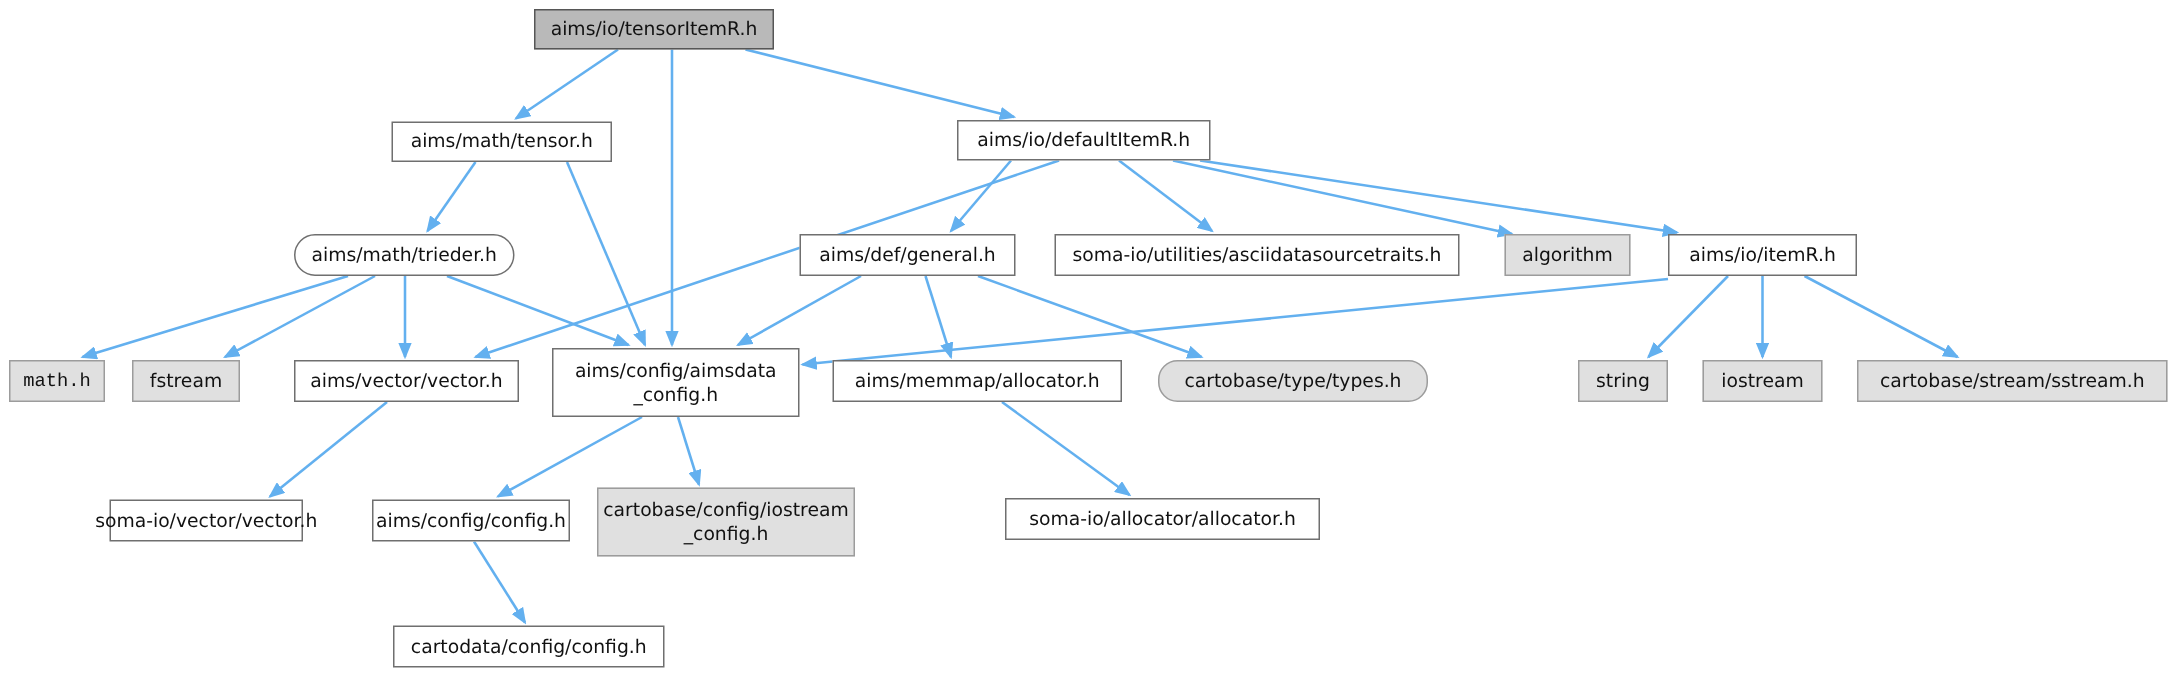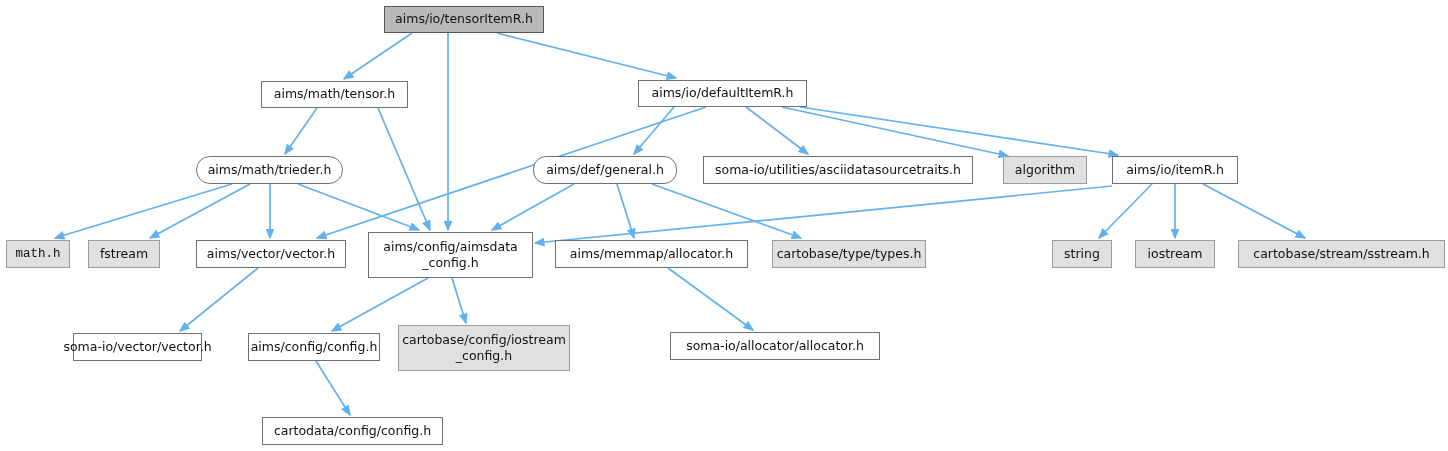--- a/index.html
+++ b/index.html
@@ -59,35 +59,35 @@
         <line x1="1175" y1="184" x2="1175" y2="238" stroke="#63b0ef" stroke-width="1.7" marker-end="url(#arrow)"></line>
         <line x1="1203" y1="184" x2="1305" y2="238" stroke="#63b0ef" stroke-width="1.7" marker-end="url(#arrow)"></line>
         <line x1="258" y1="268" x2="180" y2="331" stroke="#63b0ef" stroke-width="1.7" marker-end="url(#arrow)"></line>
         <line x1="428" y1="278" x2="332" y2="331" stroke="#63b0ef" stroke-width="1.7" marker-end="url(#arrow)"></line>
         <line x1="452" y1="278" x2="466" y2="323" stroke="#63b0ef" stroke-width="1.7" marker-end="url(#arrow)"></line>
         <line x1="668" y1="268" x2="753" y2="330" stroke="#63b0ef" stroke-width="1.7" marker-end="url(#arrow)"></line>
         <line x1="316" y1="361" x2="350" y2="415" stroke="#63b0ef" stroke-width="1.7" marker-end="url(#arrow)"></line>
       </g>
   </svg>
   <div id="node-layer">
-      <div class="node root" style="left: 384px; top: 6px; width: 160px; height: 27px;">aims/io/tensorItemR.h</div>
+      <div class="node root" style="left: 356px; top: 6px; width: 160px; height: 27px;">aims/io/tensorItemR.h</div>
       <div class="node " style="left: 261px; top: 81px; width: 147px; height: 27px;">aims/math/tensor.h</div>
       <div class="node " style="left: 638px; top: 80px; width: 169px; height: 27px;">aims/io/defaultItemR.h</div>
       <div class="node " style="left: 196px; top: 156px; width: 147px; height: 28px; border-radius: 14px;">aims/math/trieder.h</div>
-      <div class="node " style="left: 533px; top: 156px; width: 144px; height: 28px; border-radius: 13px;">aims/def/general.h</div>
+      <div class="node " style="left: 533px; top: 156px; width: 144px; height: 28px;">aims/def/general.h</div>
       <div class="node " style="left: 703px; top: 156px; width: 270px; height: 28px;">soma-io/utilities/asciidatasourcetraits.h</div>
       <div class="node gray" style="left: 1003px; top: 156px; width: 84px; height: 28px;">algorithm</div>
       <div class="node " style="left: 1112px; top: 156px; width: 126px; height: 28px;">aims/io/itemR.h</div>
       <div class="node gray" style="left: 6px; top: 240px; width: 64px; height: 28px; font-family: Liberation Mono, monospace;">math.h</div>
       <div class="node gray" style="left: 88px; top: 240px; width: 72px; height: 28px;">fstream</div>
       <div class="node " style="left: 196px; top: 240px; width: 150px; height: 28px;">aims/vector/vector.h</div>
       <div class="node " style="left: 368px; top: 232px; width: 165px; height: 46px;">aims/config/aimsdata
 _config.h</div>
       <div class="node " style="left: 555px; top: 240px; width: 193px; height: 28px;">aims/memmap/allocator.h</div>
-      <div class="node gray" style="left: 772px; top: 240px; width: 154px; height: 28px;">cartobase/type/types.h</div>
+      <div class="node gray" style="left: 772px; top: 240px; width: 180px; height: 28px; border-radius: 13px;">cartobase/type/types.h</div>
       <div class="node gray" style="left: 1052px; top: 240px; width: 60px; height: 28px;">string</div>
       <div class="node gray" style="left: 1135px; top: 240px; width: 80px; height: 28px;">iostream</div>
       <div class="node gray" style="left: 1238px; top: 240px; width: 207px; height: 28px;">cartobase/stream/sstream.h</div>
       <div class="node " style="left: 73px; top: 333px; width: 129px; height: 28px;">soma-io/vector/vector.h</div>
       <div class="node " style="left: 248px; top: 333px; width: 132px; height: 28px;">aims/config/config.h</div>
       <div class="node gray" style="left: 398px; top: 325px; width: 172px; height: 46px;">cartobase/config/iostream
 _config.h</div>
       <div class="node " style="left: 670px; top: 332px; width: 210px; height: 28px;">soma-io/allocator/allocator.h</div>
       <div class="node " style="left: 262px; top: 417px; width: 181px; height: 28px; text-align: center;">cartodata/config/config.h</div>
     </div>

